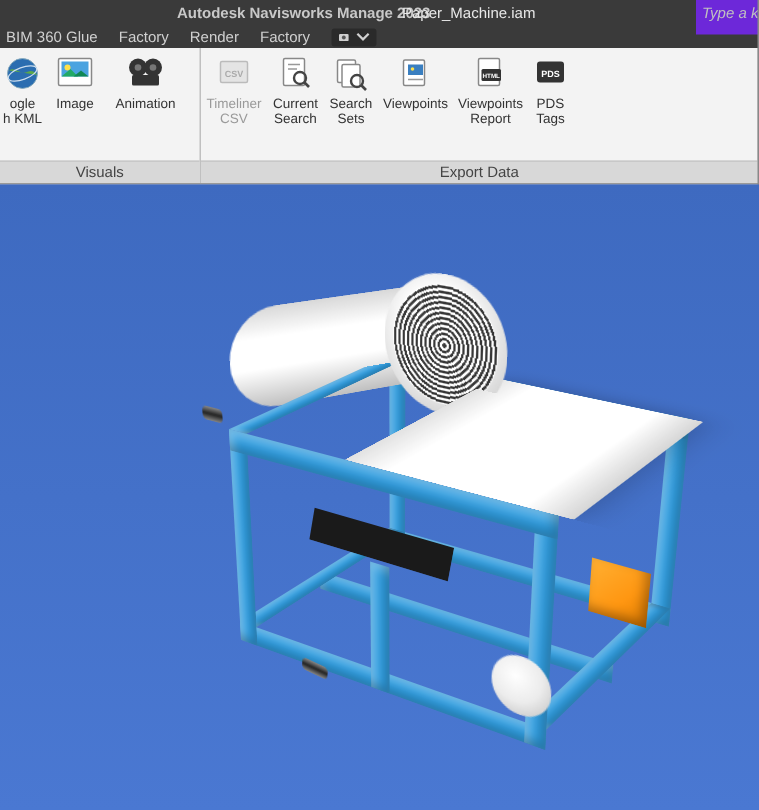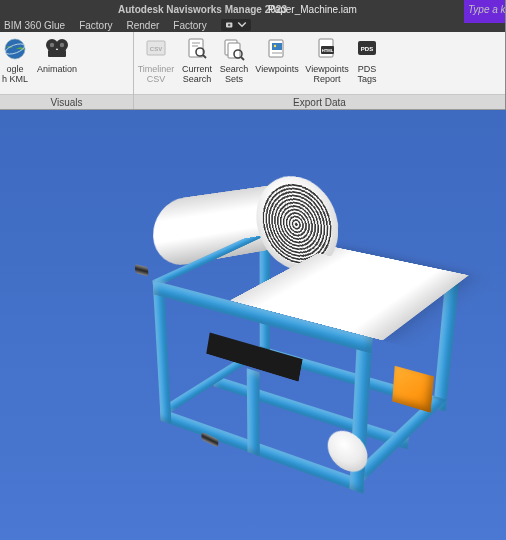--- a/index.html
+++ b/index.html
@@ -8,21 +8,21 @@
     .titlebar { height: 18px; background: #3a3a3a; display: flex; align-items: center; font-size: 10px; color: #c8c8c8; position: relative; }
     .titlebar-left { position: absolute; left: 118px; font-weight: bold; }
     .titlebar-file { position: absolute; left: 268px; color: #e8e8e8; }
     .titlebar-search { position: absolute; right: 0; height: 28px; font-size: 10px; padding: 0 4px; background: #6d28d9; color: #c0c0c0; display: flex; align-items: center; border: none; width: 42px; font-style: italic; overflow: hidden; white-space: nowrap; }
 
     .menubar { height: 14px; background: #3a3a3a; display: flex; align-items: center; font-size: 10px; color: #d0d0d0; gap: 14px; padding-left: 4px; }
     .menubar-item { cursor: default; }
     .menubar-cam { display: inline-flex; align-items: center; gap: 2px; background: #2a2a2a; border-radius: 2px; padding: 0 4px; height: 12px; }
     .menubar-cam svg { width: 10px; height: 8px; }
 
-    .ribbon { height: 78px; background: #f3f3f3; display: flex; border-bottom: 1px solid #999; }
+    .ribbon { height: 91px; background: #f3f3f3; display: flex; border-bottom: 1px solid #999; }
     .ribbon-panel { display: flex; flex-direction: column; border-right: 1px solid #c0c0c0; }
     .ribbon-row { display: flex; flex: 1; }
     .ribbon-panel-title { height: 15px; background: #d8d8d8; font-size: 10px; color: #444; text-align: center; line-height: 15px; border-top: 1px solid #c8c8c8; }
 
     .rbtn { display: flex; flex-direction: column; align-items: center; justify-content: flex-start; padding: 3px 4px 0 4px; font-size: 9px; color: #333; text-align: center; line-height: 10px; gap: 1px; }
     .rbtn.disabled { color: #9a9a9a; }
     .rbtn-icon { width: 26px; height: 28px; display: flex; align-items: center; justify-content: center; }
     .rbtn-label { white-space: pre; }
 
     .viewport { flex: 1; background: linear-gradient(180deg, #3e6ac0 0%, #4a78d2 100%); position: relative; overflow: hidden; }
@@ -106,20 +106,32 @@
         <span class="rbtn-icon">
           <svg width="24" height="24" viewBox="0 0 24 24">
               <circle cx="12" cy="12" r="10" fill="#2b6db0"></circle>
               <path d="M3 10 C7 7 10 13 15 11 C19 9 21 12 22 13" fill="#5ca84a"></path>
               <circle cx="12" cy="12" r="10" fill="none" stroke="#8ab" stroke-width="0.6"></circle>
               <ellipse cx="12" cy="12" rx="10" ry="4" fill="none" stroke="#cde" stroke-width="0.8" transform="rotate(-20 12 12)"></ellipse>
             </svg>
         </span>
         <span class="rbtn-label">ogle
 h KML</span>
+      </div>
+      <div class="rbtn" style="width:40px">
+        <span class="rbtn-icon">
+          <svg width="24" height="22" viewBox="0 0 24 22">
+              <rect x="1" y="1" width="22" height="18" rx="1" fill="#fff" stroke="#888"></rect>
+              <rect x="3" y="3" width="18" height="10" fill="#4aa3e0"></rect>
+              <circle cx="7" cy="7" r="2" fill="#ffe14a"></circle>
+              <path d="M3 13 L9 8 L14 13 Z" fill="#2a6"></path>
+              <path d="M11 13 L16 9 L21 13 Z" fill="#185"></path>
+            </svg>
+        </span>
+        <span class="rbtn-label">Image</span>
       </div>
       <div class="rbtn" style="width:54px">
         <span class="rbtn-icon">
           <svg width="26" height="22" viewBox="0 0 26 22">
               <circle cx="8" cy="7" r="6" fill="#333"></circle>
               <circle cx="18" cy="7" r="6" fill="#333"></circle>
               <rect x="4" y="12" width="18" height="7" rx="1" fill="#333"></rect>
               <circle cx="8" cy="7" r="2.2" fill="#777"></circle>
               <circle cx="18" cy="7" r="2.2" fill="#777"></circle>
             </svg>

